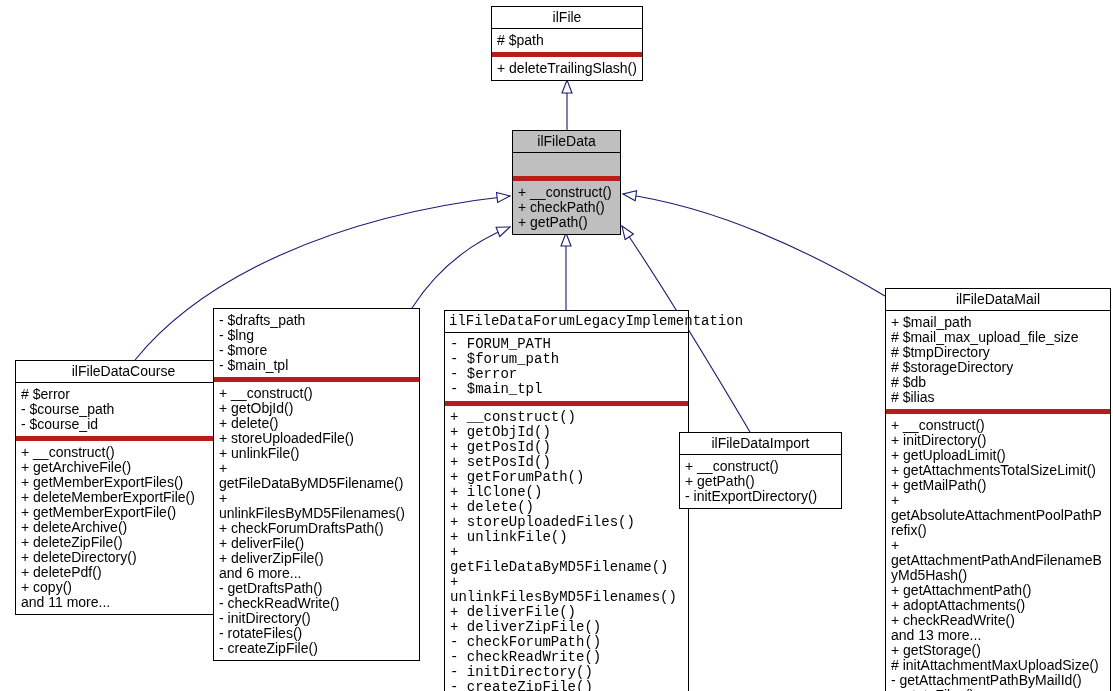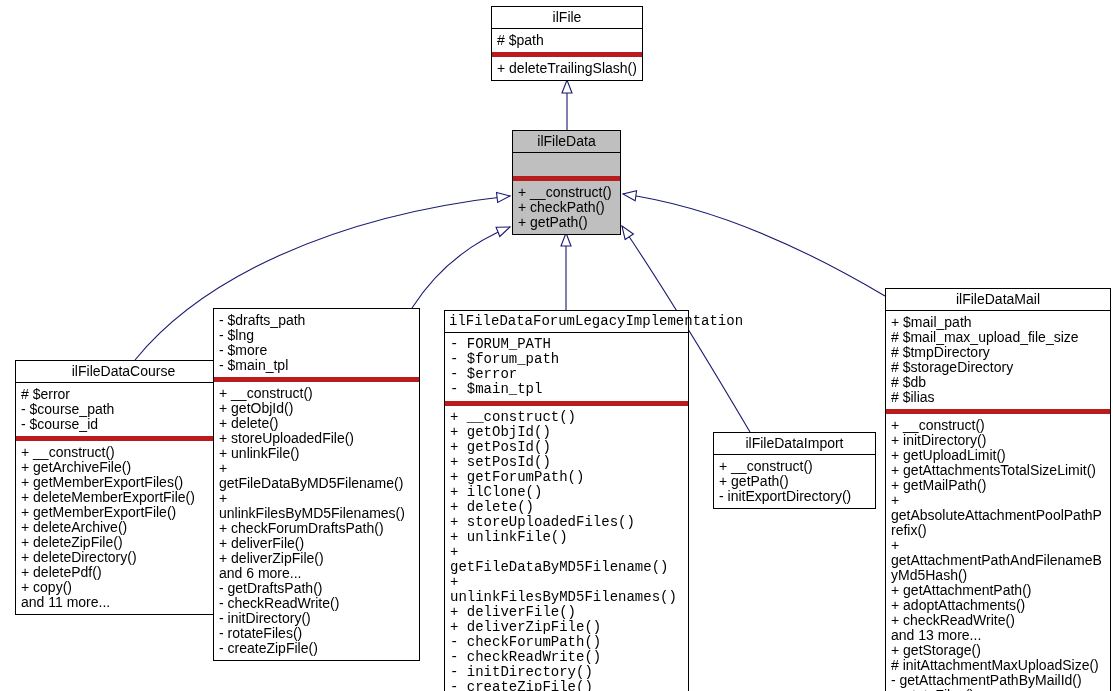--- a/index.html
+++ b/index.html
@@ -52,21 +52,21 @@
     padding: 4px 5px;
     white-space: pre-line;
     overflow-wrap: anywhere;
   }
   
   #box-file     { left: 491px; top: 6px;   width: 152px; }
   #box-filedata { left: 512px; top: 130px; width: 109px; }
   #box-course   { left: 6px;   top: 360px; width: 217px; margin-left: 9px; }
   #box-drafts   { left: 213px; top: 308px; width: 207px; }
   #box-forum    { left: 444px; top: 310px; width: 245px; font-family: Liberation Mono, monospace; }
-  #box-import   { left: 713px; top: 432px; width: 163px; }
+  #box-import   { left: 679px; top: 432px; width: 163px; }
   #box-mail     { left: 885px; top: 288px; width: 226px; }
 </style>
 </head>
 <body>
 
 <div id="canvas">
 
   <svg id="edges" width="1113" height="691" viewBox="0 0 1113 691" xmlns="http://www.w3.org/2000/svg">
     <defs>
       <marker id="inherit-head" markerUnits="userSpaceOnUse" markerWidth="16" markerHeight="13" refX="14" refY="6" orient="auto">

